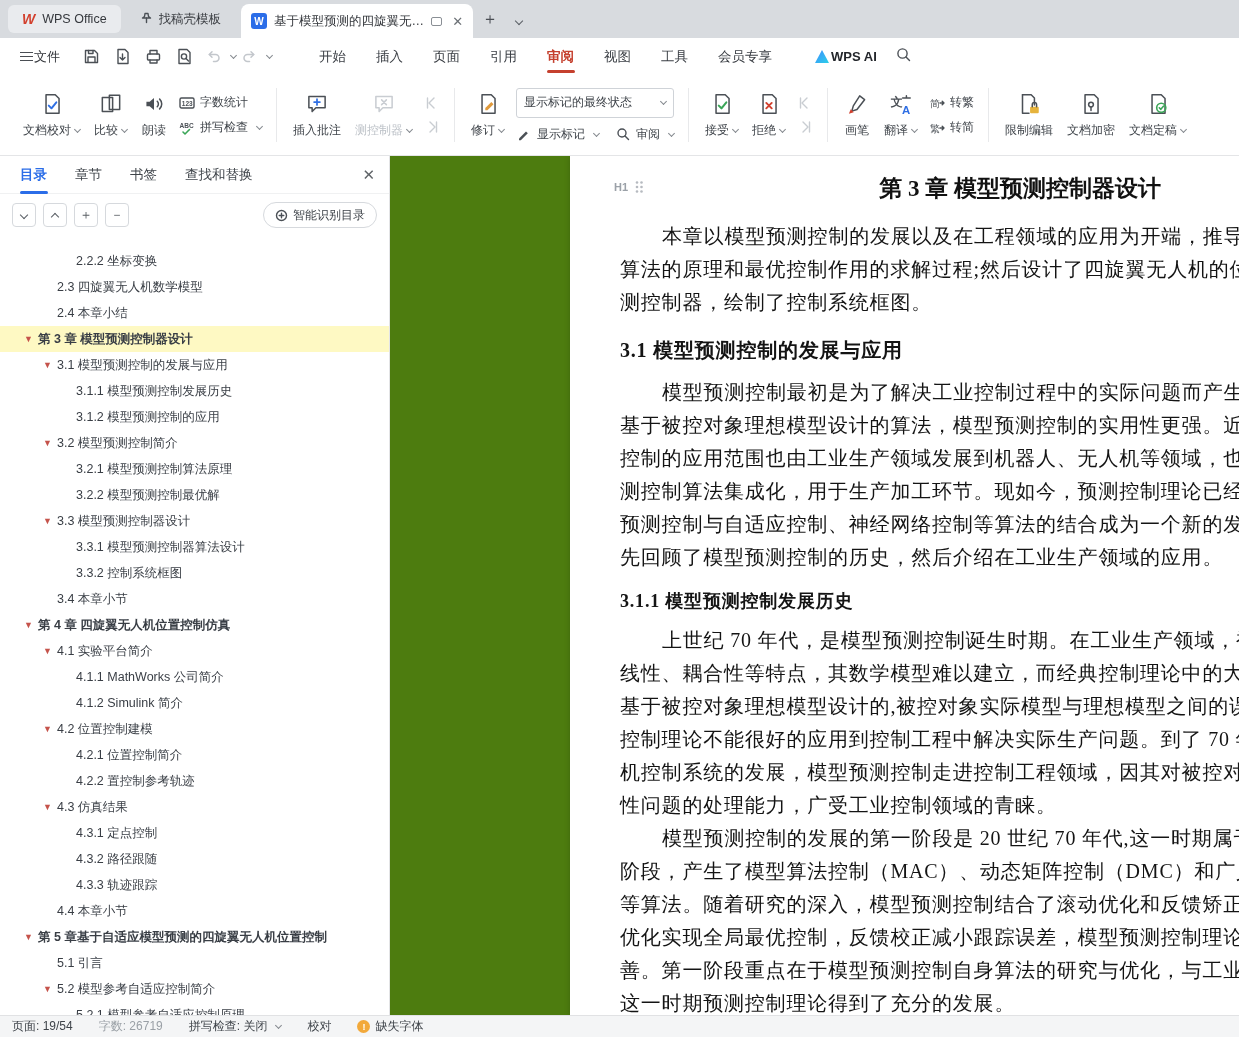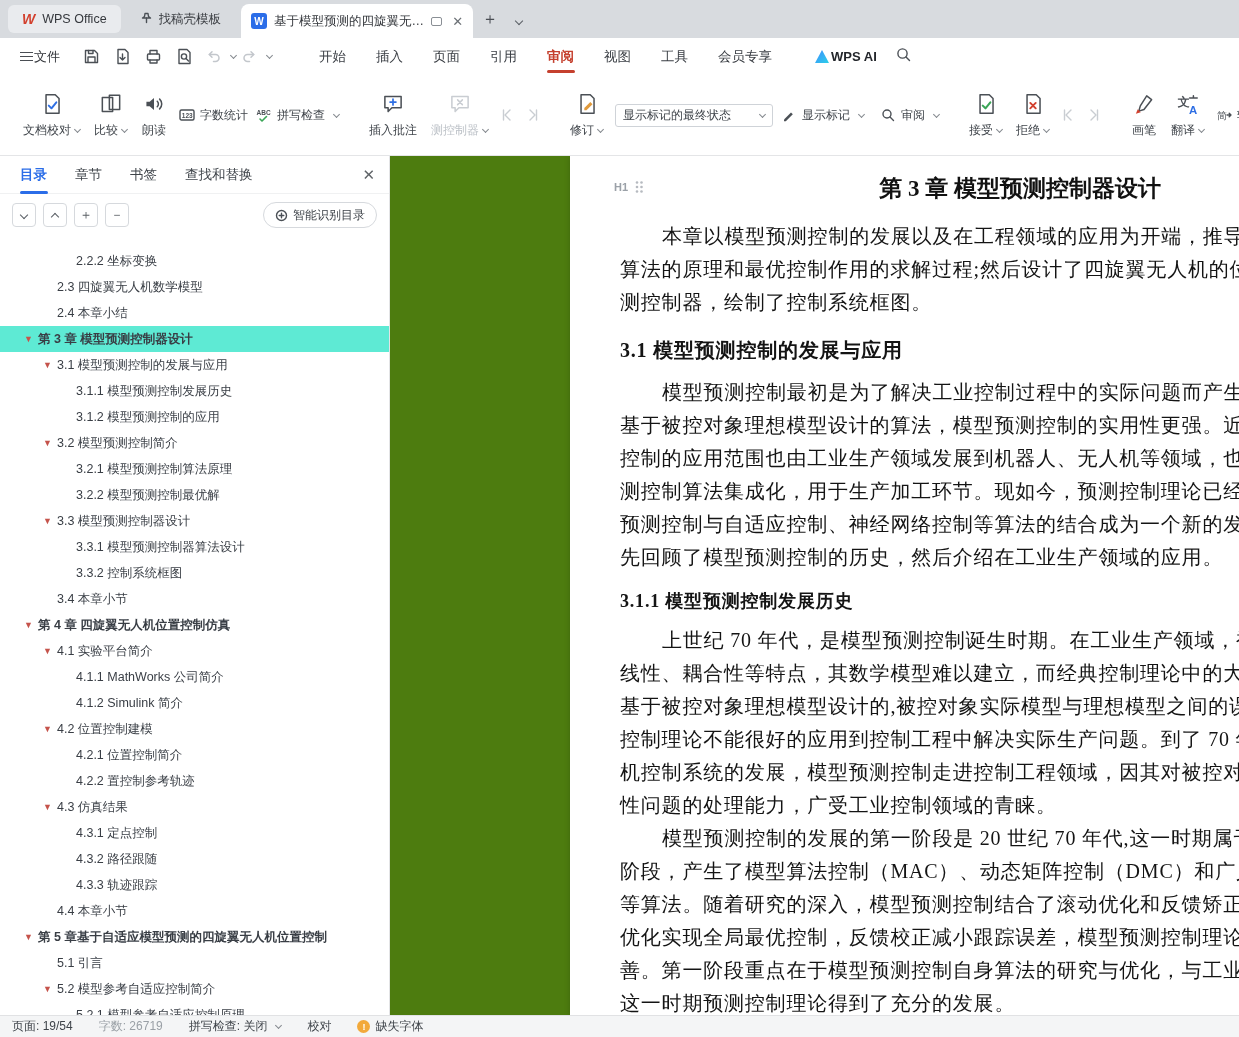--- a/index.html
+++ b/index.html
@@ -38,23 +38,23 @@
   .mtab.active::after{content:"";position:absolute;left:50%;transform:translateX(-50%);bottom:2px;width:28px;height:3px;border-radius:2px;background:#c5402e;}
   .wpsai{display:flex;align-items:center;gap:2px;margin-left:28px;font-size:13px;font-weight:bold;color:#23262b;}
   .ailogo{width:14px;height:13px;background:linear-gradient(135deg,#3f8cff,#2bd0e8);clip-path:polygon(50% 0,100% 100%,0 100%);}
   .searchbtn{margin-left:18px;}
 
   
   .ribbon{height:81px;background:#fff;border-bottom:1px solid #e4e5e7;display:flex;align-items:center;padding:0 16px;}
   .rbtn{display:flex;flex-direction:column;align-items:center;justify-content:center;gap:5px;padding:4px 7px;border-radius:4px;}
   .rlabel{display:flex;align-items:center;font-size:12px;color:#3f444a;white-space:nowrap;}
   .vsep{width:1px;height:54px;background:#e8e9eb;margin:0 9px;}
-  .rcol{display:flex;flex-direction:row;gap:8px;margin:8px 5px;}
+  .rcol{display:flex;flex-direction:column;gap:8px;margin:8px 5px;}
   .hbtn{display:flex;align-items:center;gap:5px;font-size:12px;color:#3f444a;white-space:nowrap;}
-  .rdrop{width:158px;height:23px;border:1px solid #cfd3d8;border-radius:3px;display:flex;align-items:center;justify-content:space-between;padding:0 7px;font-size:12px;color:#3f444a;background:#fff;white-space:nowrap;}
+  .rdrop{width:158px;height:30px;border:1px solid #cfd3d8;border-radius:3px;display:flex;align-items:center;justify-content:space-between;padding:0 7px;font-size:12px;color:#3f444a;background:#fff;white-space:nowrap;}
   .dis,.dis .rlabel,.dis.hbtn{color:#bcc1c7;}
   .dis svg .st{stroke:#c9cdd2;}
   .i24{width:26px;height:26px;}
   .i16{width:16px;height:16px;}
   svg .st{fill:none;stroke:#4b5056;stroke-width:1.4;stroke-linecap:round;stroke-linejoin:round;}
 
   
   .main{position:absolute;top:156px;left:0;right:0;bottom:22px;display:flex;}
   .sidebar{width:390px;min-width:390px;background:#fff;border-right:1px solid #e3e4e6;display:flex;flex-direction:column;overflow:hidden;}
   .sb-tabs{height:38px;display:flex;align-items:center;gap:28px;padding:0 20px;position:relative;font-size:13.5px;color:#3f444a;border-bottom:1px solid #f0f1f2;}
@@ -63,21 +63,21 @@
   .sbtab.active::after{content:"";position:absolute;left:50%;transform:translateX(-50%);bottom:0;width:28px;height:3px;border-radius:2px;background:#2b6de8;}
   .sb-close{position:absolute;right:14px;top:0;height:38px;line-height:38px;font-size:15px;color:#5f6468;}
   .sb-controls{height:42px;display:flex;align-items:center;gap:7px;padding:0 12px;}
   .sqbtn{width:24px;height:24px;border:1px solid #d6d9dd;border-radius:4px;display:flex;align-items:center;justify-content:center;color:#5a5f65;font-size:13px;background:#fff;}
   .pill{margin-left:auto;height:26px;border:1px solid #d6d9dd;border-radius:13px;display:flex;align-items:center;gap:5px;padding:0 11px;font-size:12px;color:#3f444a;background:#fff;white-space:nowrap;}
   .toc{flex:1;overflow:hidden;padding-top:12px;font-size:12.5px;color:#393e45;}
   .toc-row{height:26px;line-height:26px;white-space:nowrap;}
   .toc-row.l1{padding-left:38px;font-weight:bold;}
   .toc-row.l2{padding-left:57px;}
   .toc-row.l3{padding-left:76px;}
-  .toc-row.sel{background:#5eead4;}
+  .toc-row.sel{background:#fef9c3;}
   .tri{display:inline-block;width:14px;margin-left:-14px;color:#c5534b;font-size:9px;vertical-align:1px;}
 
   .docarea{flex:1;position:relative;background:#4d7c0f;overflow:hidden;}
   .page{position:absolute;left:180px;top:0;width:900px;height:100%;background:#fff;box-shadow:0 1px 6px rgba(0,0,0,.18);padding:16px 50px 0;}
   .handles{position:absolute;left:44px;top:24px;display:flex;align-items:center;gap:6px;}
   .h1badge{font-size:11px;font-weight:bold;color:#9ba1a8;}
   .doc-title{font-family:"Liberation Serif","DejaVu Serif",serif;font-size:23px;font-weight:bold;text-align:center;color:#111;margin-bottom:14px;line-height:34px;white-space:nowrap;}
   .doc-body{font-family:"Liberation Serif","DejaVu Serif",serif;font-size:20px;color:#141414;letter-spacing:0.8px;}
   .line{line-height:33px;white-space:nowrap;}
   .line.first{padding-left:42px;}

